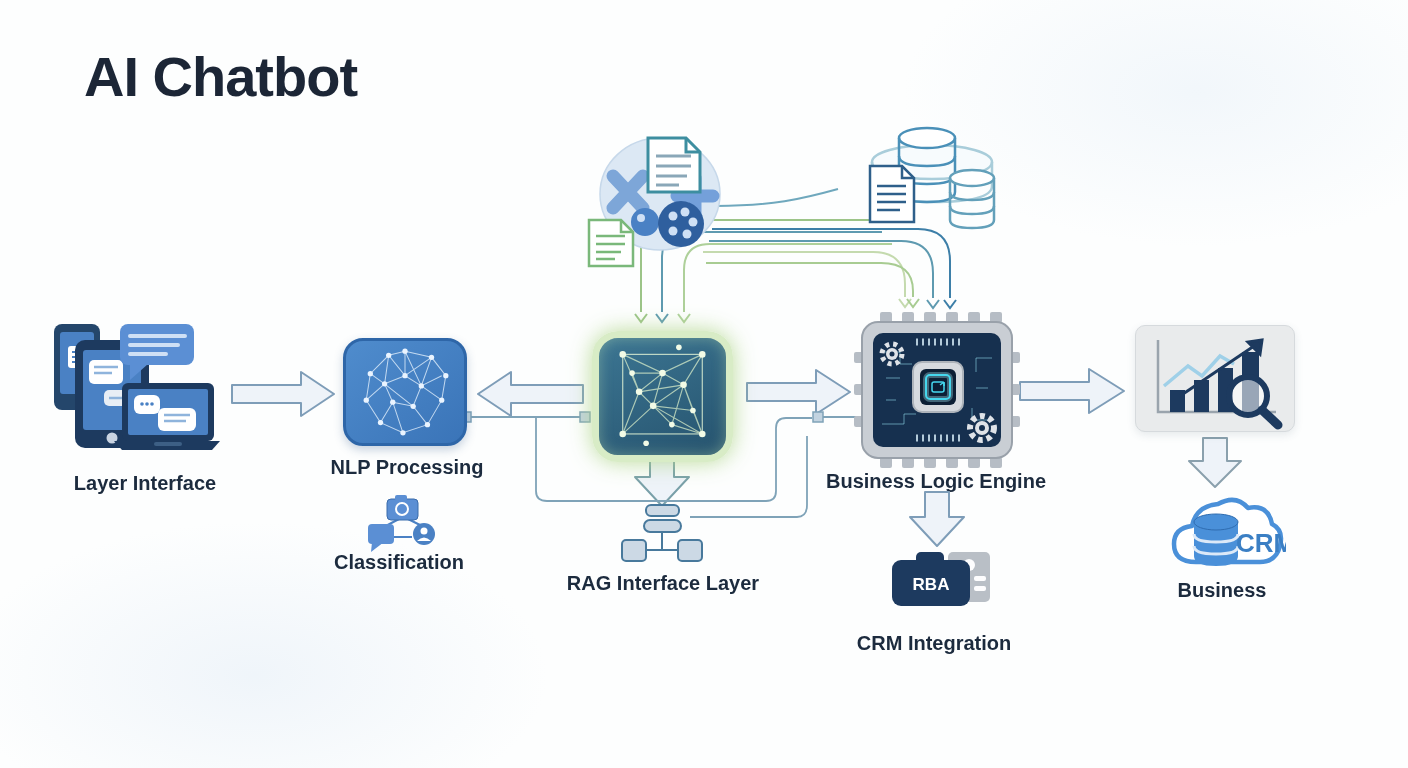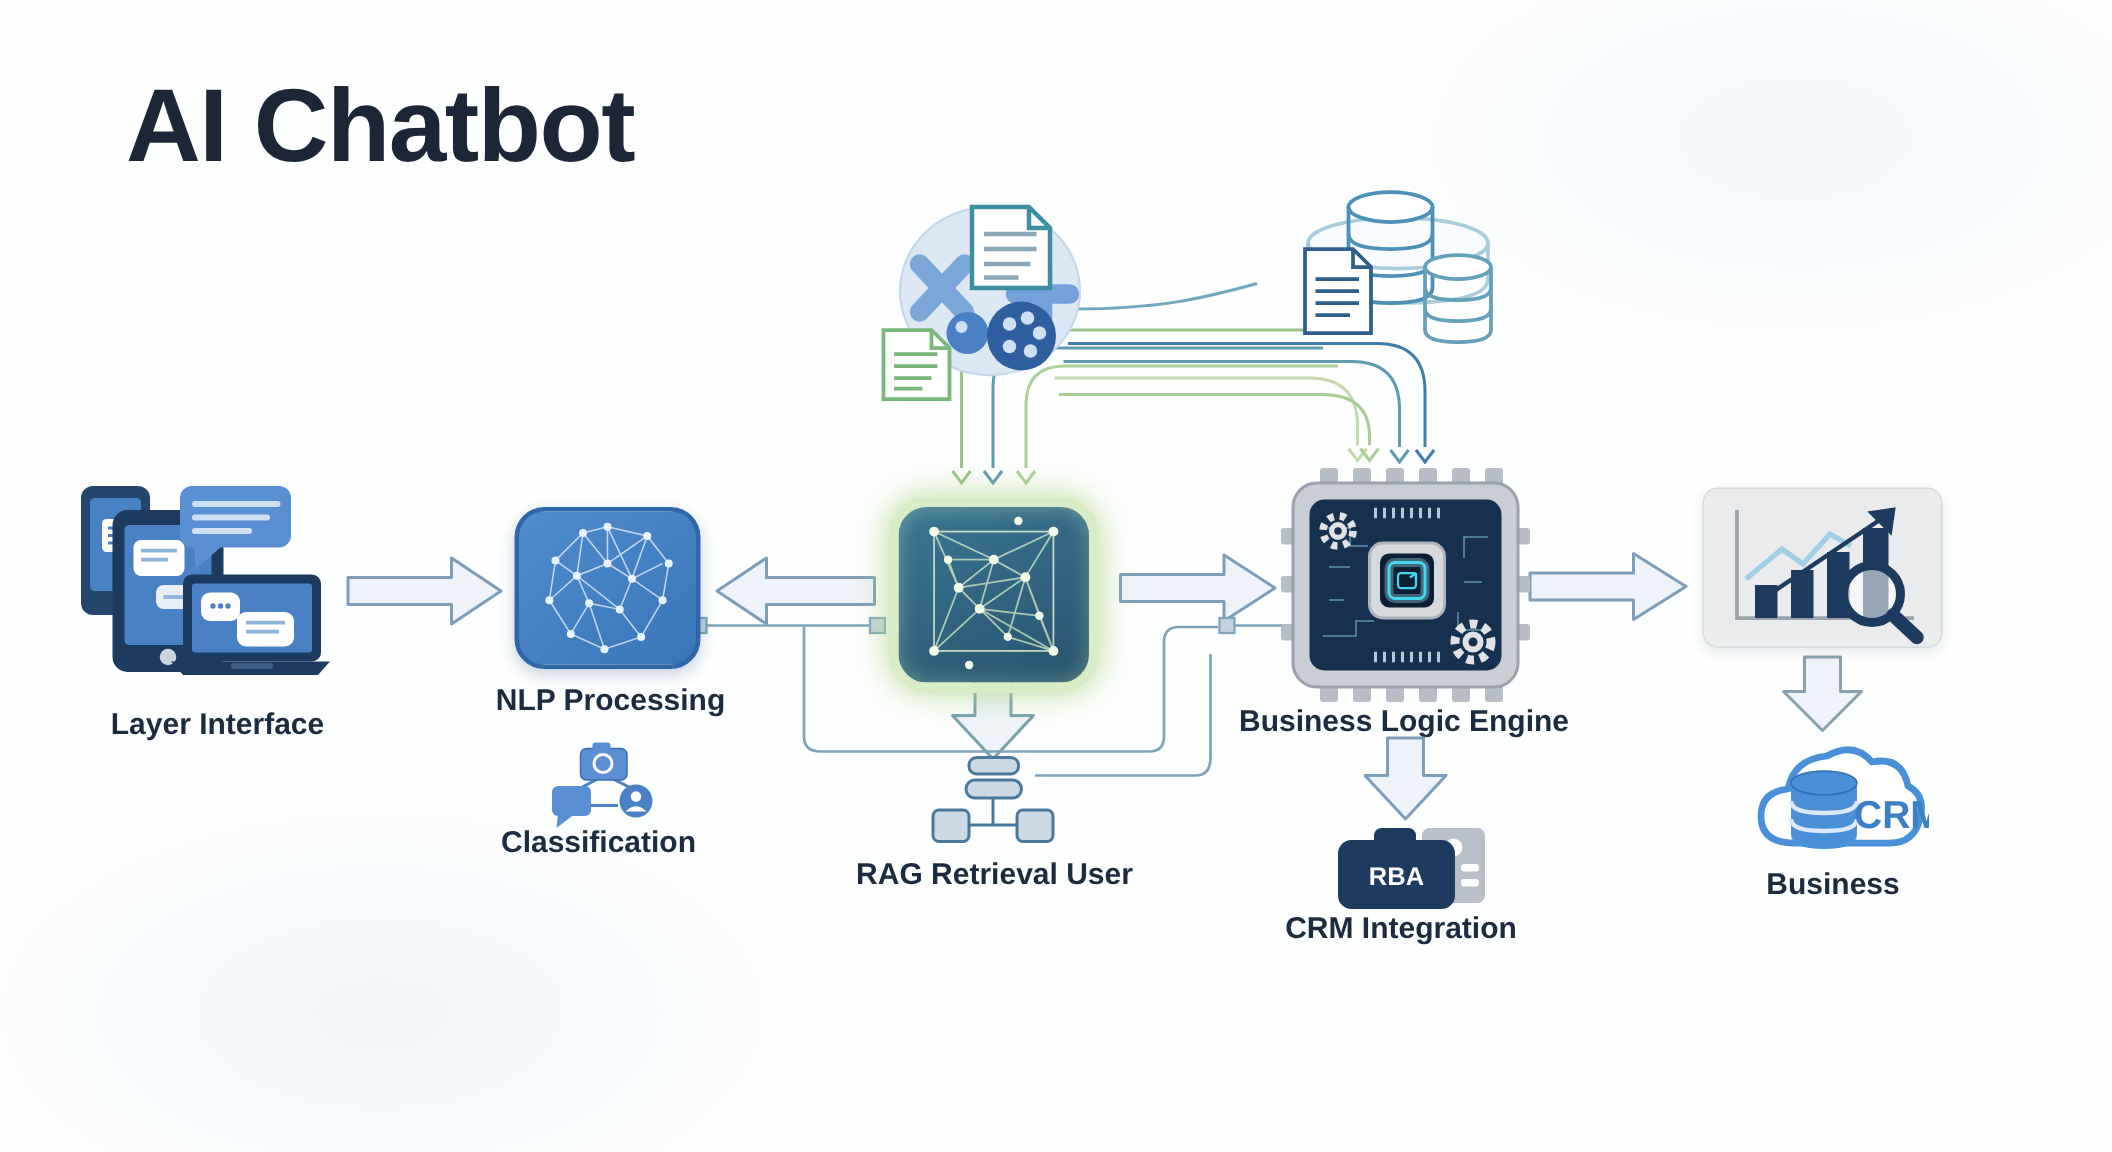--- a/index.html
+++ b/index.html
@@ -3,21 +3,21 @@
 <meta charset="utf-8">
 <style>
   html,body{margin:0;padding:0;}
   body{font-family:"Liberation Sans","DejaVu Sans",sans-serif;background:#ffffff;}
   .canvas{position:relative;width:1408px;height:768px;overflow:hidden;
     background:
       radial-gradient(420px 220px at 18% 88%, rgba(226,236,246,.5), rgba(255,255,255,0) 70%),
       radial-gradient(420px 220px at 85% 12%, rgba(228,238,247,.45), rgba(255,255,255,0) 70%),
       #fdfefe;}
   .abs{position:absolute;}
-  .title{position:absolute;left:84px;top:44px;font-size:69px;font-weight:700;color:#1c2636;letter-spacing:-1px;}
+  .title{position:absolute;left:84px;top:44px;font-size:56px;font-weight:700;color:#1c2636;letter-spacing:-1px;}
   .node-label{position:absolute;transform:translateX(-50%);font-size:20px;font-weight:600;color:#1c2b3e;white-space:nowrap;}
   .wires{position:absolute;left:0;top:0;z-index:1;}
   .node{z-index:2;}
   
   .nlp-node{left:343px;top:338px;width:124px;height:108px;border-radius:20px;
     background:linear-gradient(140deg,#4f8ccd,#3a74b8);border:3px solid #2e66a8;box-sizing:border-box;
     box-shadow:0 4px 10px rgba(40,80,130,.25);}
   
   .rag-node{left:592px;top:331px;width:141px;height:131px;border-radius:26px;box-sizing:border-box;
     border:7px solid #d8ecc6;background:linear-gradient(155deg,#3c7693,#26536e);
@@ -234,21 +234,21 @@
           <circle cx="68" cy="40" r="2.8"></circle>
           <circle cx="42" cy="58" r="2.8"></circle>
         <circle cx="24" cy="30" r="2.4"></circle>
           <circle cx="76" cy="62" r="2.4"></circle>
           <circle cx="58" cy="74" r="2.4"></circle>
           <circle cx="36" cy="90" r="2.4"></circle>
           <circle cx="64" cy="8" r="2.4"></circle>
       </g>
     </svg>
   </div>
-  <div class="node-label" style="left:663px;top:572px">RAG Retrieval User</div>
+  <div class="node-label" style="left:663px;top:572px">RAG Interface Layer</div>
 
   <svg class="abs node" style="left:852px;top:308px" width="170" height="164">
     <g fill="#b6bdc5">
       <rect x="28" y="4" width="12" height="11" rx="2"></rect>
         <rect x="50" y="4" width="12" height="11" rx="2"></rect>
         <rect x="72" y="4" width="12" height="11" rx="2"></rect>
         <rect x="94" y="4" width="12" height="11" rx="2"></rect>
         <rect x="116" y="4" width="12" height="11" rx="2"></rect>
         <rect x="138" y="4" width="12" height="11" rx="2"></rect>
       <rect x="28" y="149" width="12" height="11" rx="2"></rect>
@@ -298,21 +298,21 @@
       <circle cx="81" cy="17" r="6" fill="#fdfdfe"></circle>
       <rect x="86" y="28" width="12" height="5" rx="2" fill="#fdfdfe"></rect>
       <rect x="86" y="38" width="12" height="5" rx="2" fill="#fdfdfe"></rect>
     </g>
     <g>
       <rect x="28" y="4" width="28" height="16" rx="5" fill="#1d3a5f"></rect>
       <rect x="4" y="12" width="78" height="46" rx="9" fill="#1d3a5f"></rect>
       <text x="43" y="42" text-anchor="middle" font-size="17" font-weight="bold" fill="#ffffff" font-family="Liberation Sans, sans-serif">RBA</text>
     </g>
   </svg>
-  <div class="node-label" style="left:934px;top:608px">CRM Integration</div>
+  <div class="node-label" style="left:934px;top:632px">CRM Integration</div>
 
   <div class="abs node analytics-card">
     <svg width="158" height="105" viewBox="0 0 158 105">
       <path d="M22,14 V86 H140" fill="none" stroke="#9aa4ad" stroke-width="2.5"></path>
       <g fill="#1d3a5f">
         <rect x="34" y="64" width="15" height="22"></rect>
         <rect x="58" y="54" width="15" height="32"></rect>
         <rect x="82" y="42" width="15" height="44"></rect>
         <rect x="106" y="26" width="17" height="60"></rect>
       </g>

